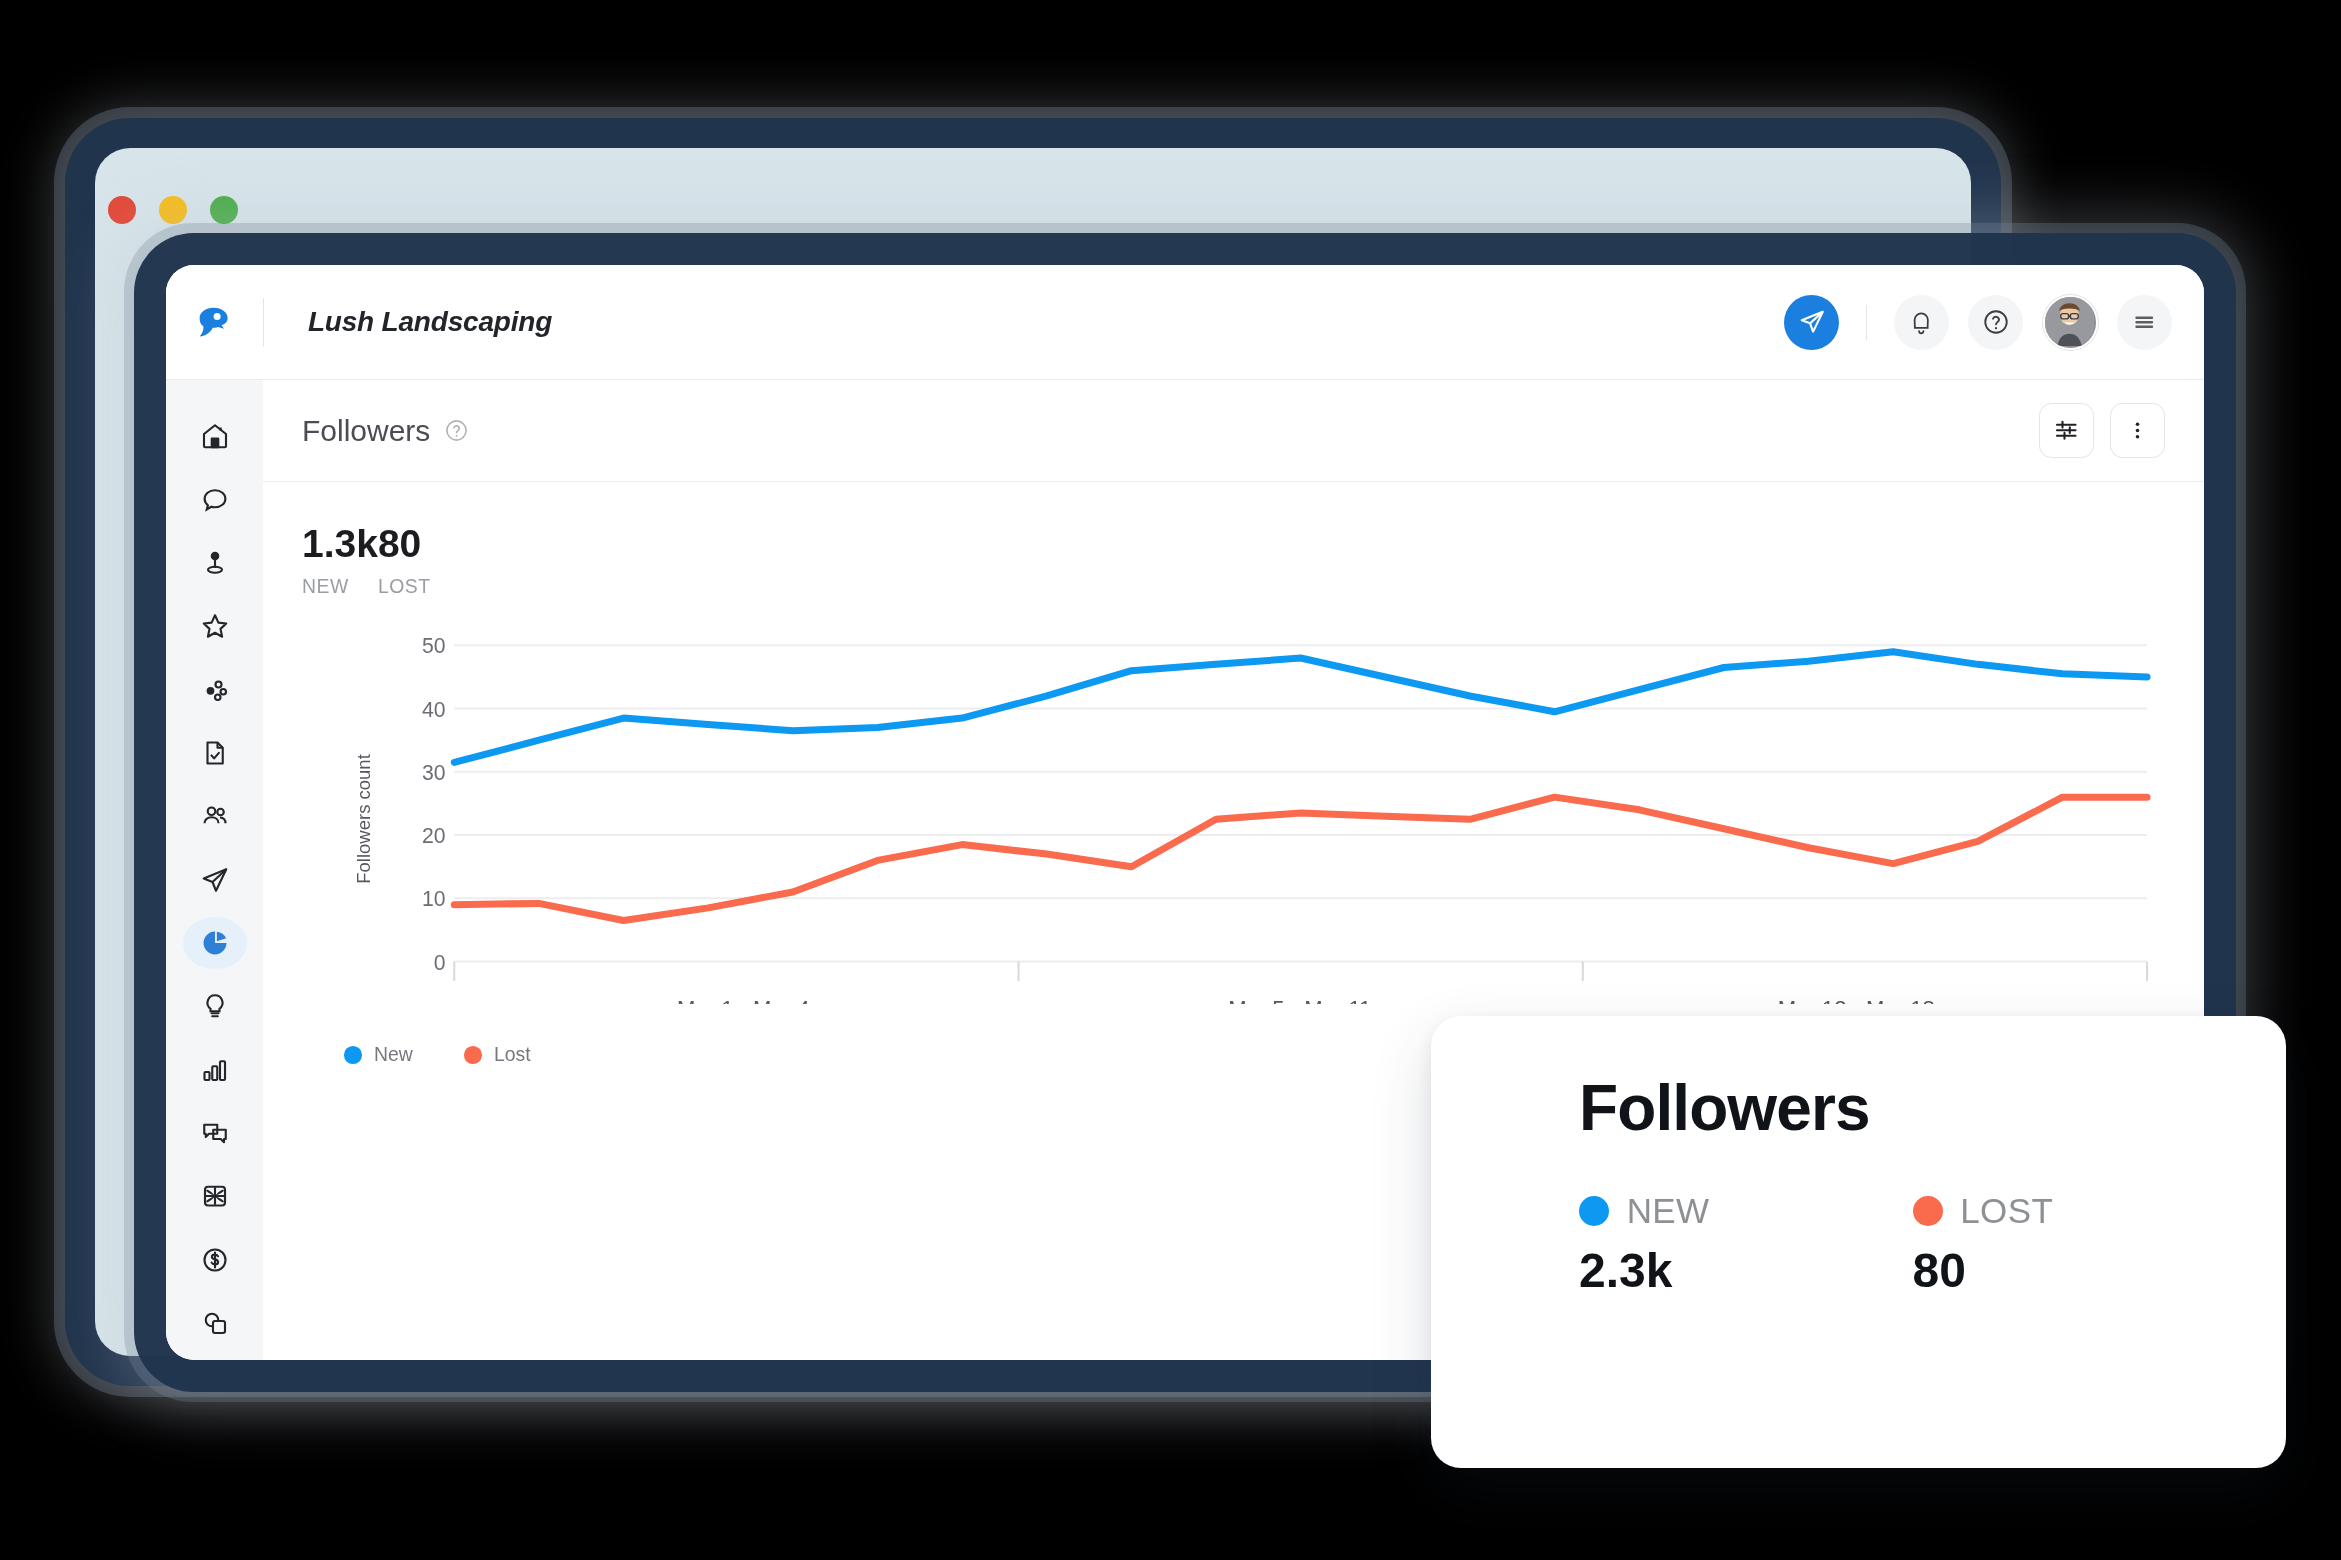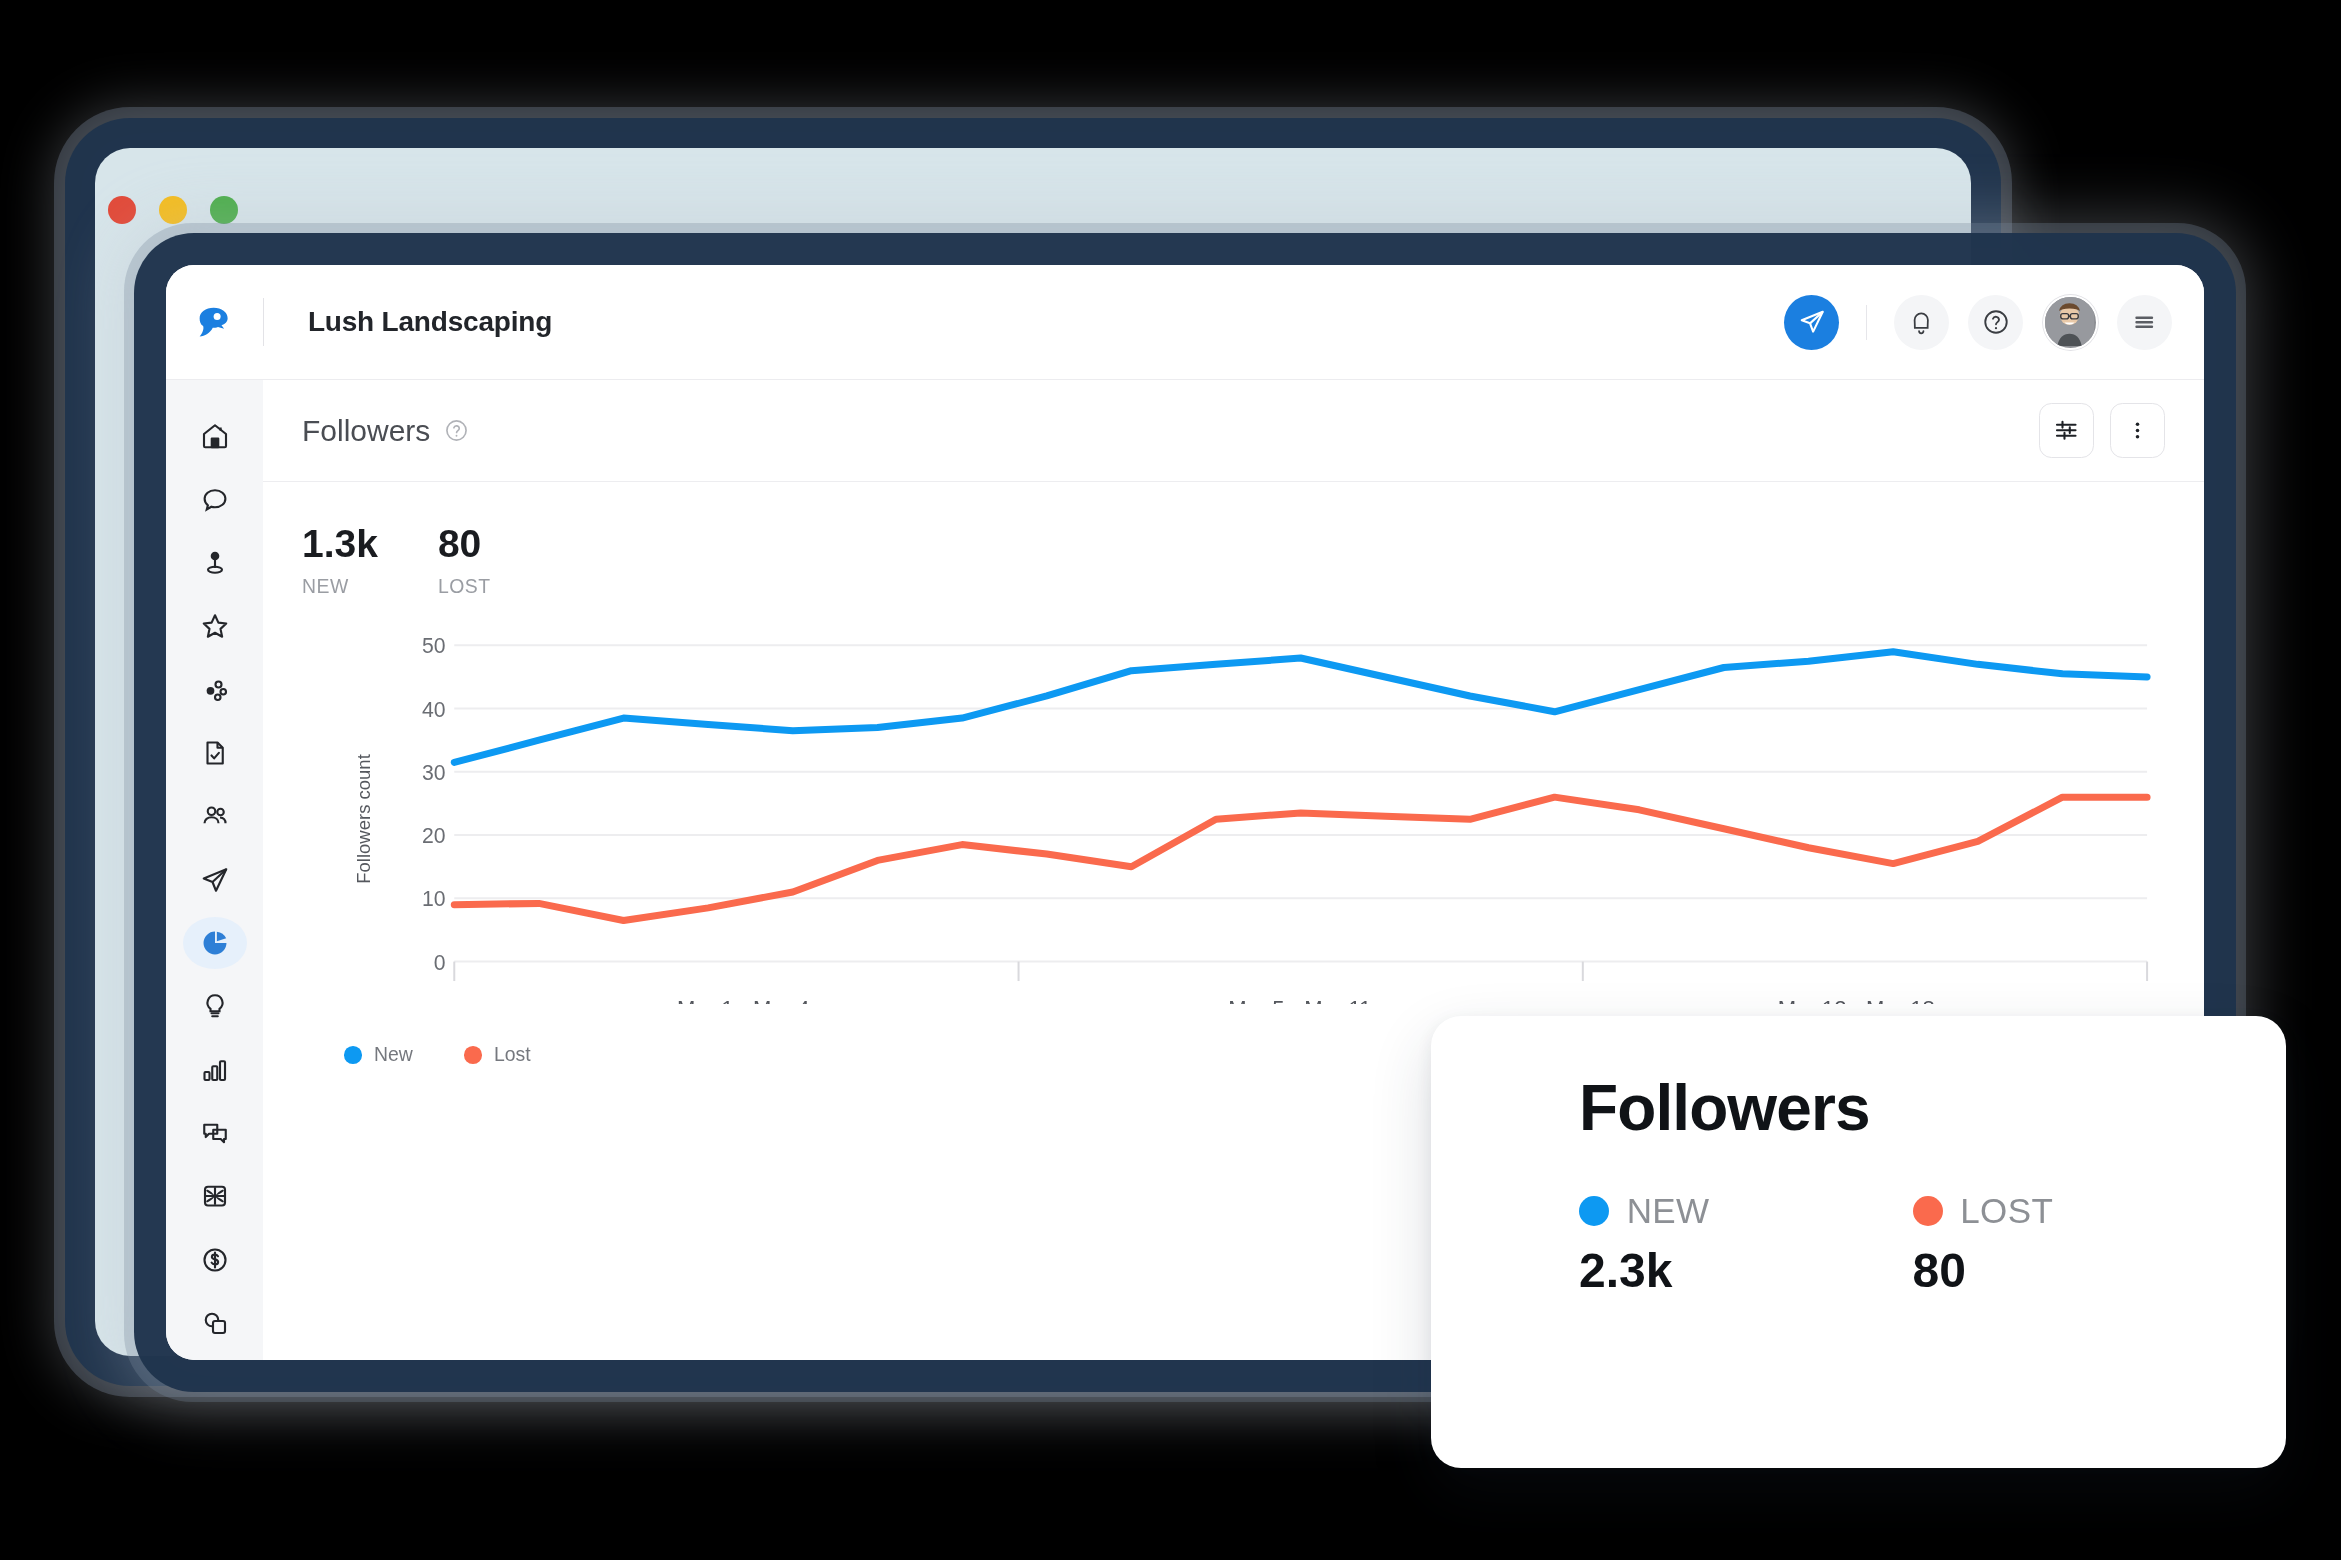--- a/index.html
+++ b/index.html
@@ -47,21 +47,21 @@
     height: 115px; flex: 0 0 115px;
     display: flex; align-items: center;
     border-bottom: 0.9px solid #ececef;
     background: #fff;
     padding: 0 32px 0 0;
   }
   .brand { width: 97px; display: flex; align-items: center; justify-content: center; }
   .brand-sep { width: 0.9px; height: 48px; background: #e3e3e7; }
   .app-title {
     font-size: 28px; font-weight: bold; color: #22252a;
-    margin-left: 44px; letter-spacing: -0.2px;
+    margin-left: 44px; letter-spacing: -0.2px; font-style: italic;
   }
   .header-right { margin-left: auto; display: flex; align-items: center; gap: 19.4px; }
   .send-btn {
     width: 55px; height: 55px; border-radius: 50%; background: #1b7fe0;
     display: flex; align-items: center; justify-content: center; border: none; cursor: pointer;
   }
   .vsep { width: 1.8px; height: 35px; background: #e6e6ea; margin: 0 7px; }
   .circ-btn {
     width: 55px; height: 55px; border-radius: 50%; background: #f4f5f7;
     display: flex; align-items: center; justify-content: center; border: none; cursor: pointer;
@@ -97,21 +97,21 @@
   }
   .panel-title { font-size: 30px; color: #4a4d53; font-weight: normal; }
   .help-ico { margin-left: 14px; display: flex; align-items: center; cursor: pointer; }
   .panel-actions { margin-left: auto; display: flex; gap: 16px; }
   .sq-btn {
     width: 55px; height: 55px; border-radius: 12.4px; border: 1.3px solid #e4e4e8;
     background: #fff; display: flex; align-items: center; justify-content: center; cursor: pointer;
   }
 
   
-  .stats { display: flex; gap: 60px; padding: 42px 0 0 39px; }
+  .stats { display: flex; padding: 42px 0 0 39px; }
   .stat-val { font-size: 39px; font-weight: bold; color: #1a1c20; line-height: 1; }
   .stat-lbl { font-size: 19.4px; color: #9a9da3; margin-top: 12.4px; letter-spacing: 0.5px; }
 
   
   .chart-wrap { position: relative; padding: 35px 39px 0 39px; flex: 1; }
   .chart-box { position: relative; width: 100%; height: 371px; }
   .ylabel {
     position: absolute; left: -3.5px; top: 50%;
     transform: translateY(-50%) rotate(-90deg);
     transform-origin: center; font-size: 18.5px; color: #55585e; white-space: nowrap;

